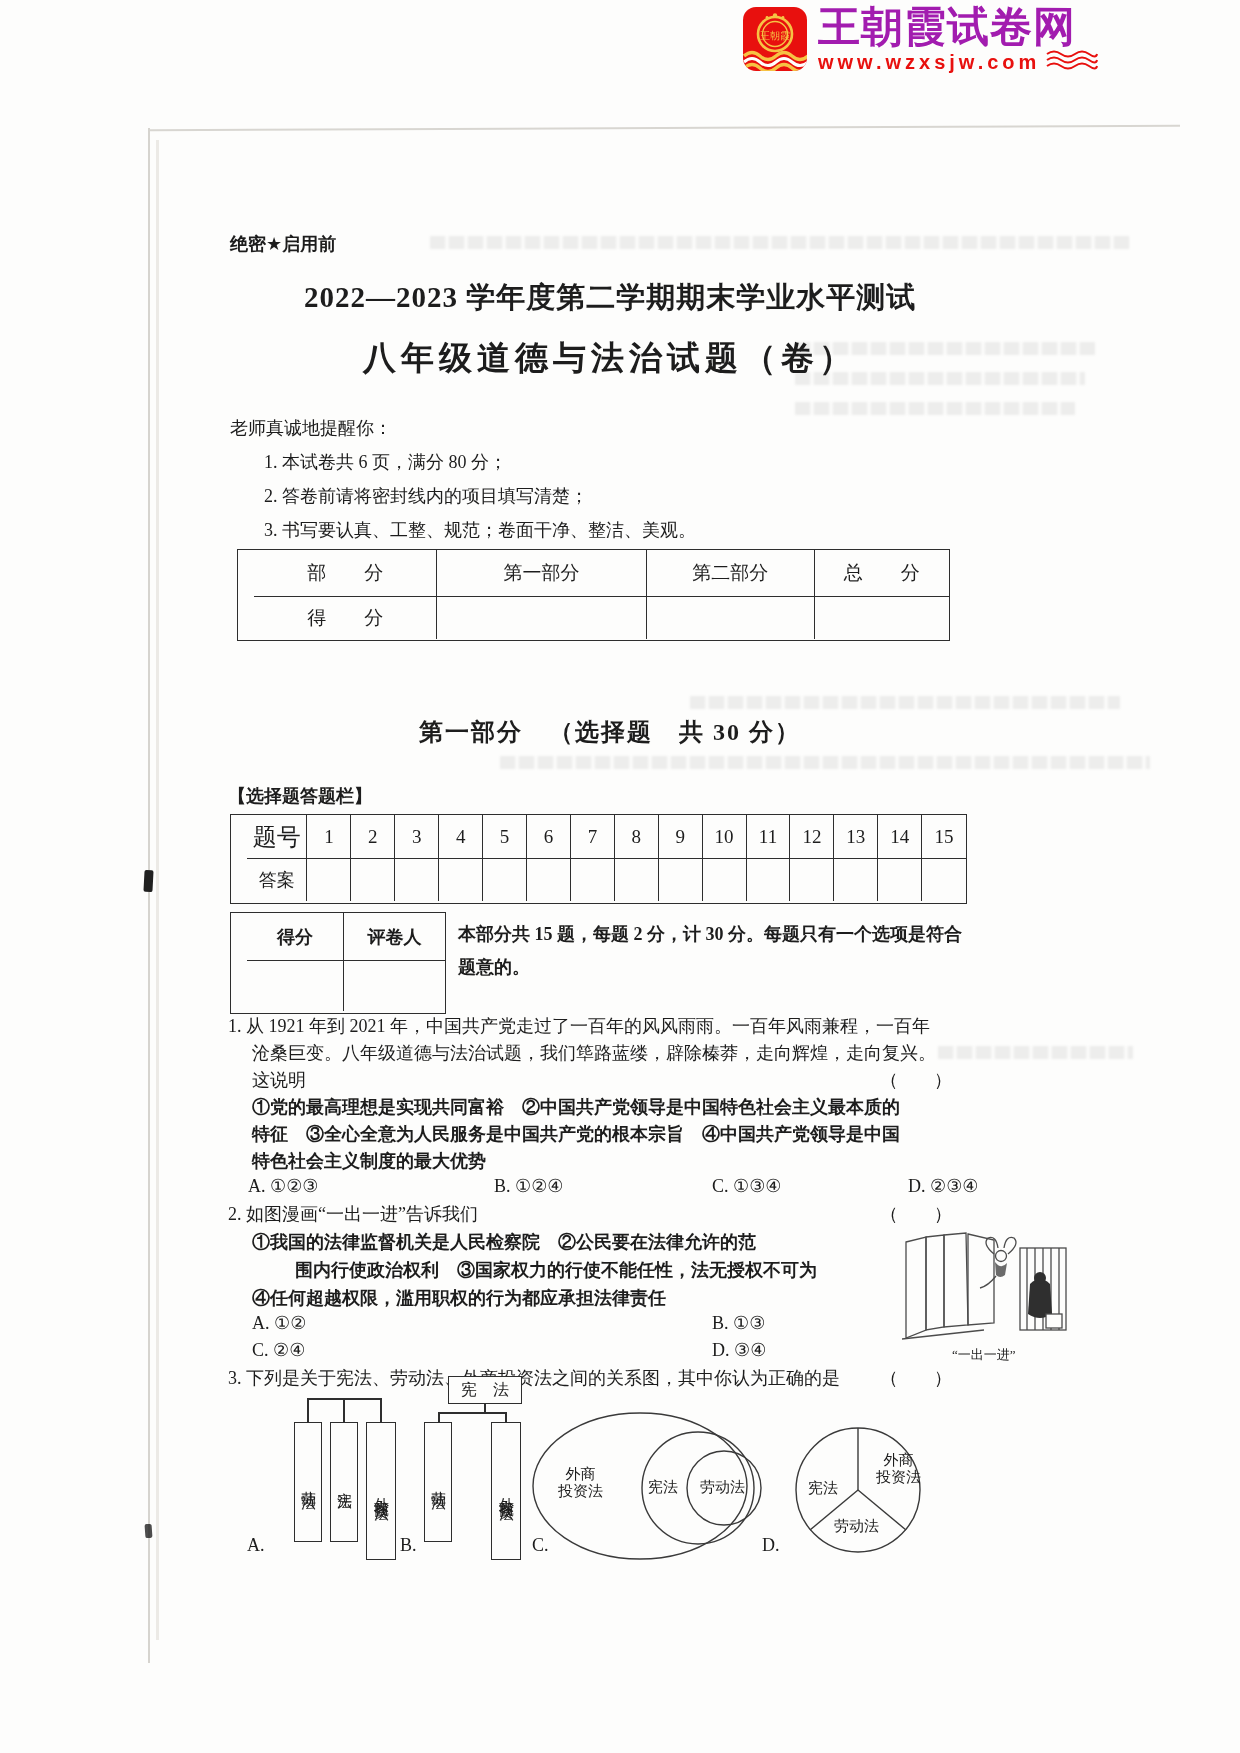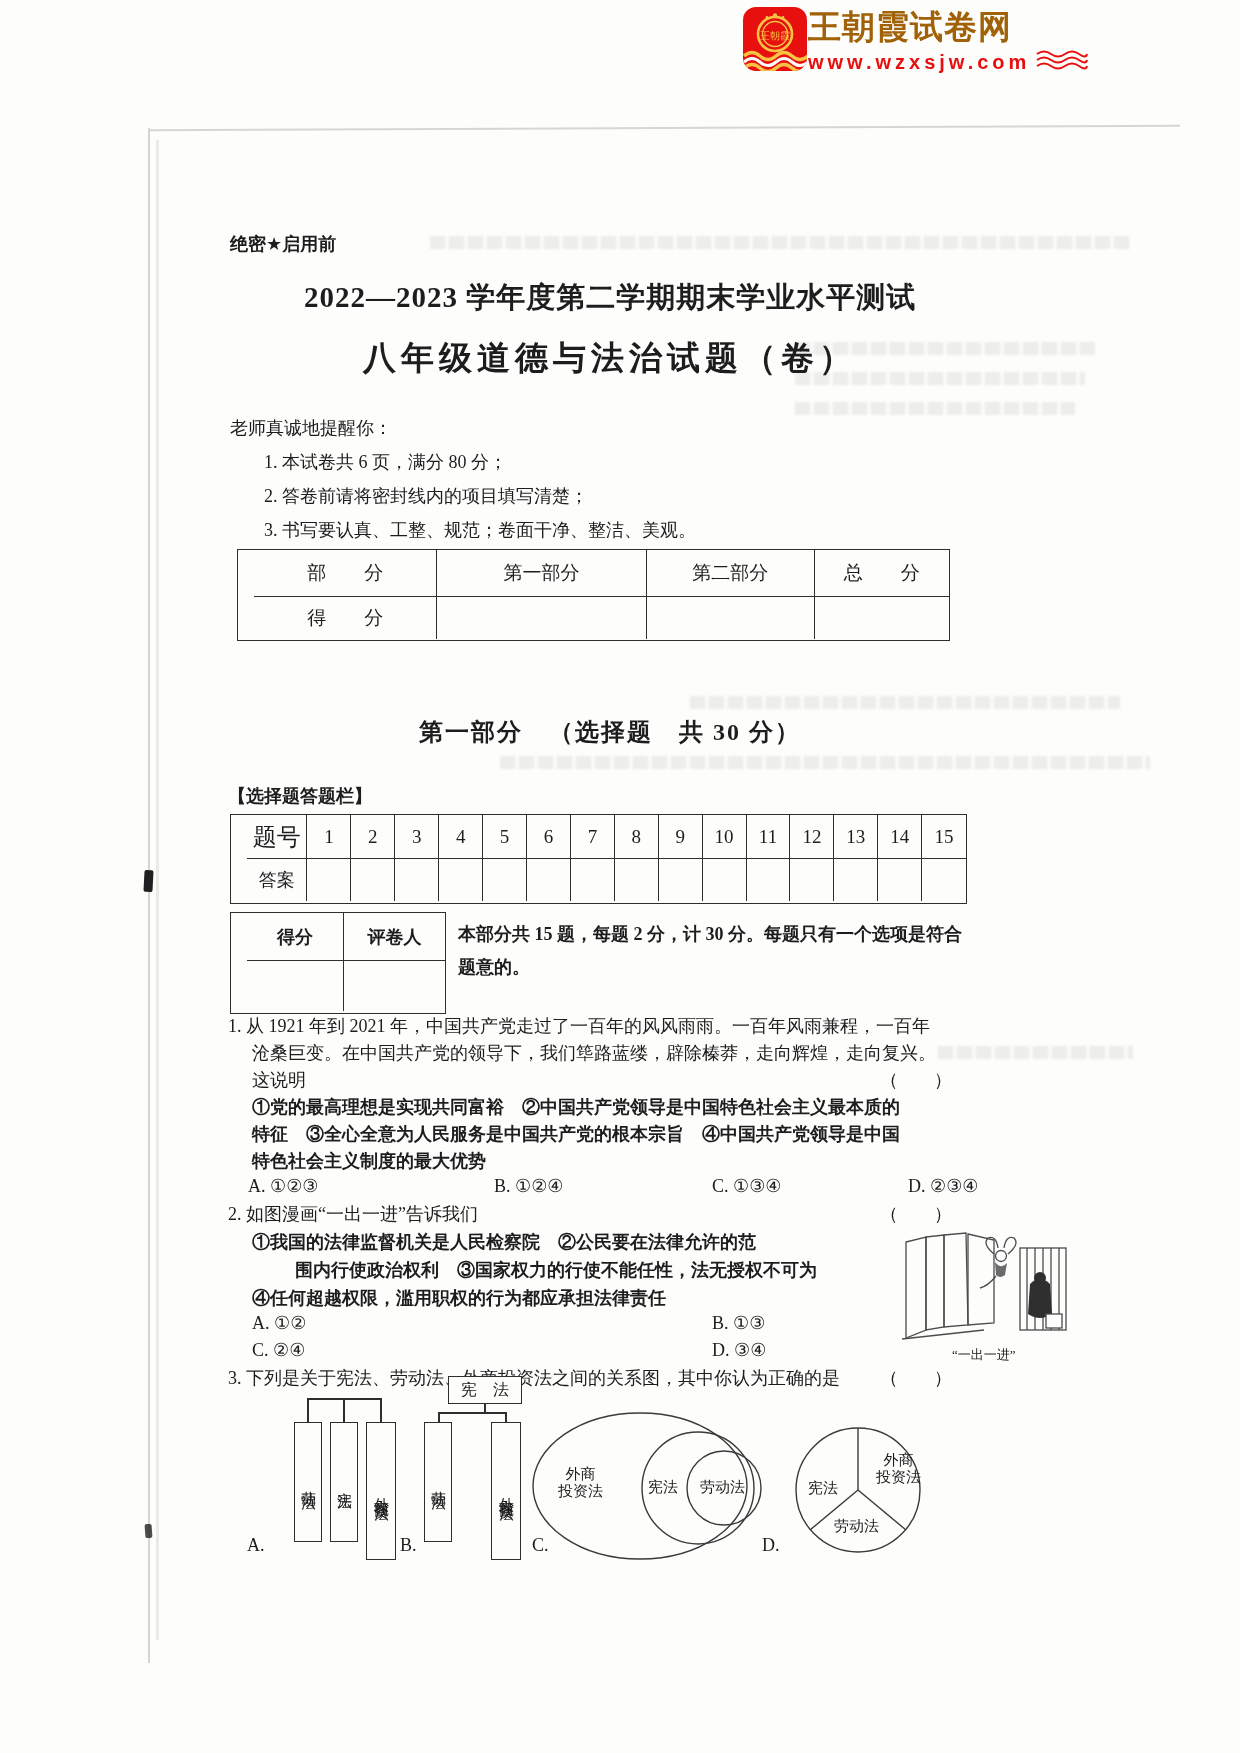--- a/index.html
+++ b/index.html
@@ -6,22 +6,22 @@
   body{background:#ffffff;font-family:"Liberation Serif","DejaVu Serif",serif;color:#1d1d1d;}
   #page{position:relative;width:1240px;height:1753px;background:#fdfdfc;overflow:hidden;}
   .abs{position:absolute;}
   
   .scanline-v{position:absolute;background:#d6d4cf;width:2px;}
   .scanline-v2{position:absolute;background:#eceae6;width:3px;}
   .scanline-h{position:absolute;background:#d8d6d1;height:2px;transform:rotate(-0.25deg);}
   .edge-mark{position:absolute;background:#202020;border-radius:2px;}
   .ghost{position:absolute;height:13px;background:repeating-linear-gradient(90deg,rgba(70,70,70,.085) 0 15px,rgba(70,70,70,.02) 15px 19px);filter:blur(.8px);}
   
-  .logo{position:absolute;left:742px;top:6px;display:flex;align-items:flex-end;}
-  .logo-name{font-family:"Liberation Sans","DejaVu Sans",sans-serif;font-weight:900;font-size:33px;line-height:40px;color:#a16207;letter-spacing:1px;}
+  .logo{position:absolute;left:742px;top:6px;display:flex;align-items:flex-end;gap:10px;}
+  .logo-name{font-family:"Liberation Sans","DejaVu Sans",sans-serif;font-weight:900;font-size:42px;line-height:40px;color:#a21caf;letter-spacing:1px;}
   .logo-url{font-family:"Liberation Sans","DejaVu Sans",sans-serif;font-weight:700;font-size:20px;color:#e8100e;letter-spacing:4px;display:flex;align-items:center;gap:6px;margin-top:2px;}
   
   .secrecy{font-family:"Liberation Sans","DejaVu Sans",sans-serif;font-weight:700;font-size:18px;}
   .exam-title{width:900px;text-align:center;font-weight:700;font-size:29px;letter-spacing:1px;}
   .paper-title{width:900px;text-align:center;font-family:"Liberation Sans","DejaVu Sans",sans-serif;font-weight:900;font-size:33px;letter-spacing:5px;}
   .t18{font-size:18px;line-height:30px;}
   .t18b{font-size:18px;font-weight:700;line-height:30px;}
   
   .tbl{position:absolute;border:1.6px solid #2e2e2e;box-sizing:border-box;padding-left:16px;}
   .row{display:flex;box-sizing:border-box;}
@@ -169,21 +169,21 @@
       <div class="cell" style="width:110px;font-weight:600;font-size:18px;">评卷人</div>
     </div>
     <div class="row" style="height:50px;">
       <div class="cell" style="width:106px;"></div>
       <div class="cell" style="width:110px;"></div>
     </div>
   </div>
   <div class="abs t18b" style="left:458px;top:918px;width:508px;white-space:normal;line-height:33px;">本部分共 15 题，每题 2 分，计 30 分。每题只有一个选项是符合题意的。</div>
 
   <div class="qline" style="left:228px;top:1014px;">1. 从 1921 年到 2021 年，中国共产党走过了一百年的风风雨雨。一百年风雨兼程，一百年</div>
-  <div class="qline" style="left:252px;top:1041px;">沧桑巨变。在中国共产党的领导下，我们筚路蓝缕，辟除榛莽，走向辉煌，走向复兴。</div>
+  <div class="qline" style="left:252px;top:1041px;">沧桑巨变。八年级道德与法治试题，我们筚路蓝缕，辟除榛莽，走向辉煌，走向复兴。</div>
   <div class="qline" style="left:252px;top:1068px;">这说明</div>
   <div class="qline" style="left:880px;top:1068px;">（　　）</div>
   <div class="qline b" style="left:252px;top:1122px;">特征　③全心全意为人民服务是中国共产党的根本宗旨　④中国共产党领导是中国</div>
   <div class="qline b" style="left:252px;top:1095px;">①党的最高理想是实现共同富裕　②中国共产党领导是中国特色社会主义最本质的</div>
   <div class="qline b" style="left:252px;top:1149px;">特色社会主义制度的最大优势</div>
   <div class="qline" style="left:248px;top:1175px;">A. ①②③</div>
   <div class="qline" style="left:494px;top:1175px;">B. ①②④</div>
   <div class="qline" style="left:712px;top:1175px;">C. ①③④</div>
   <div class="qline" style="left:908px;top:1175px;">D. ②③④</div>
 

